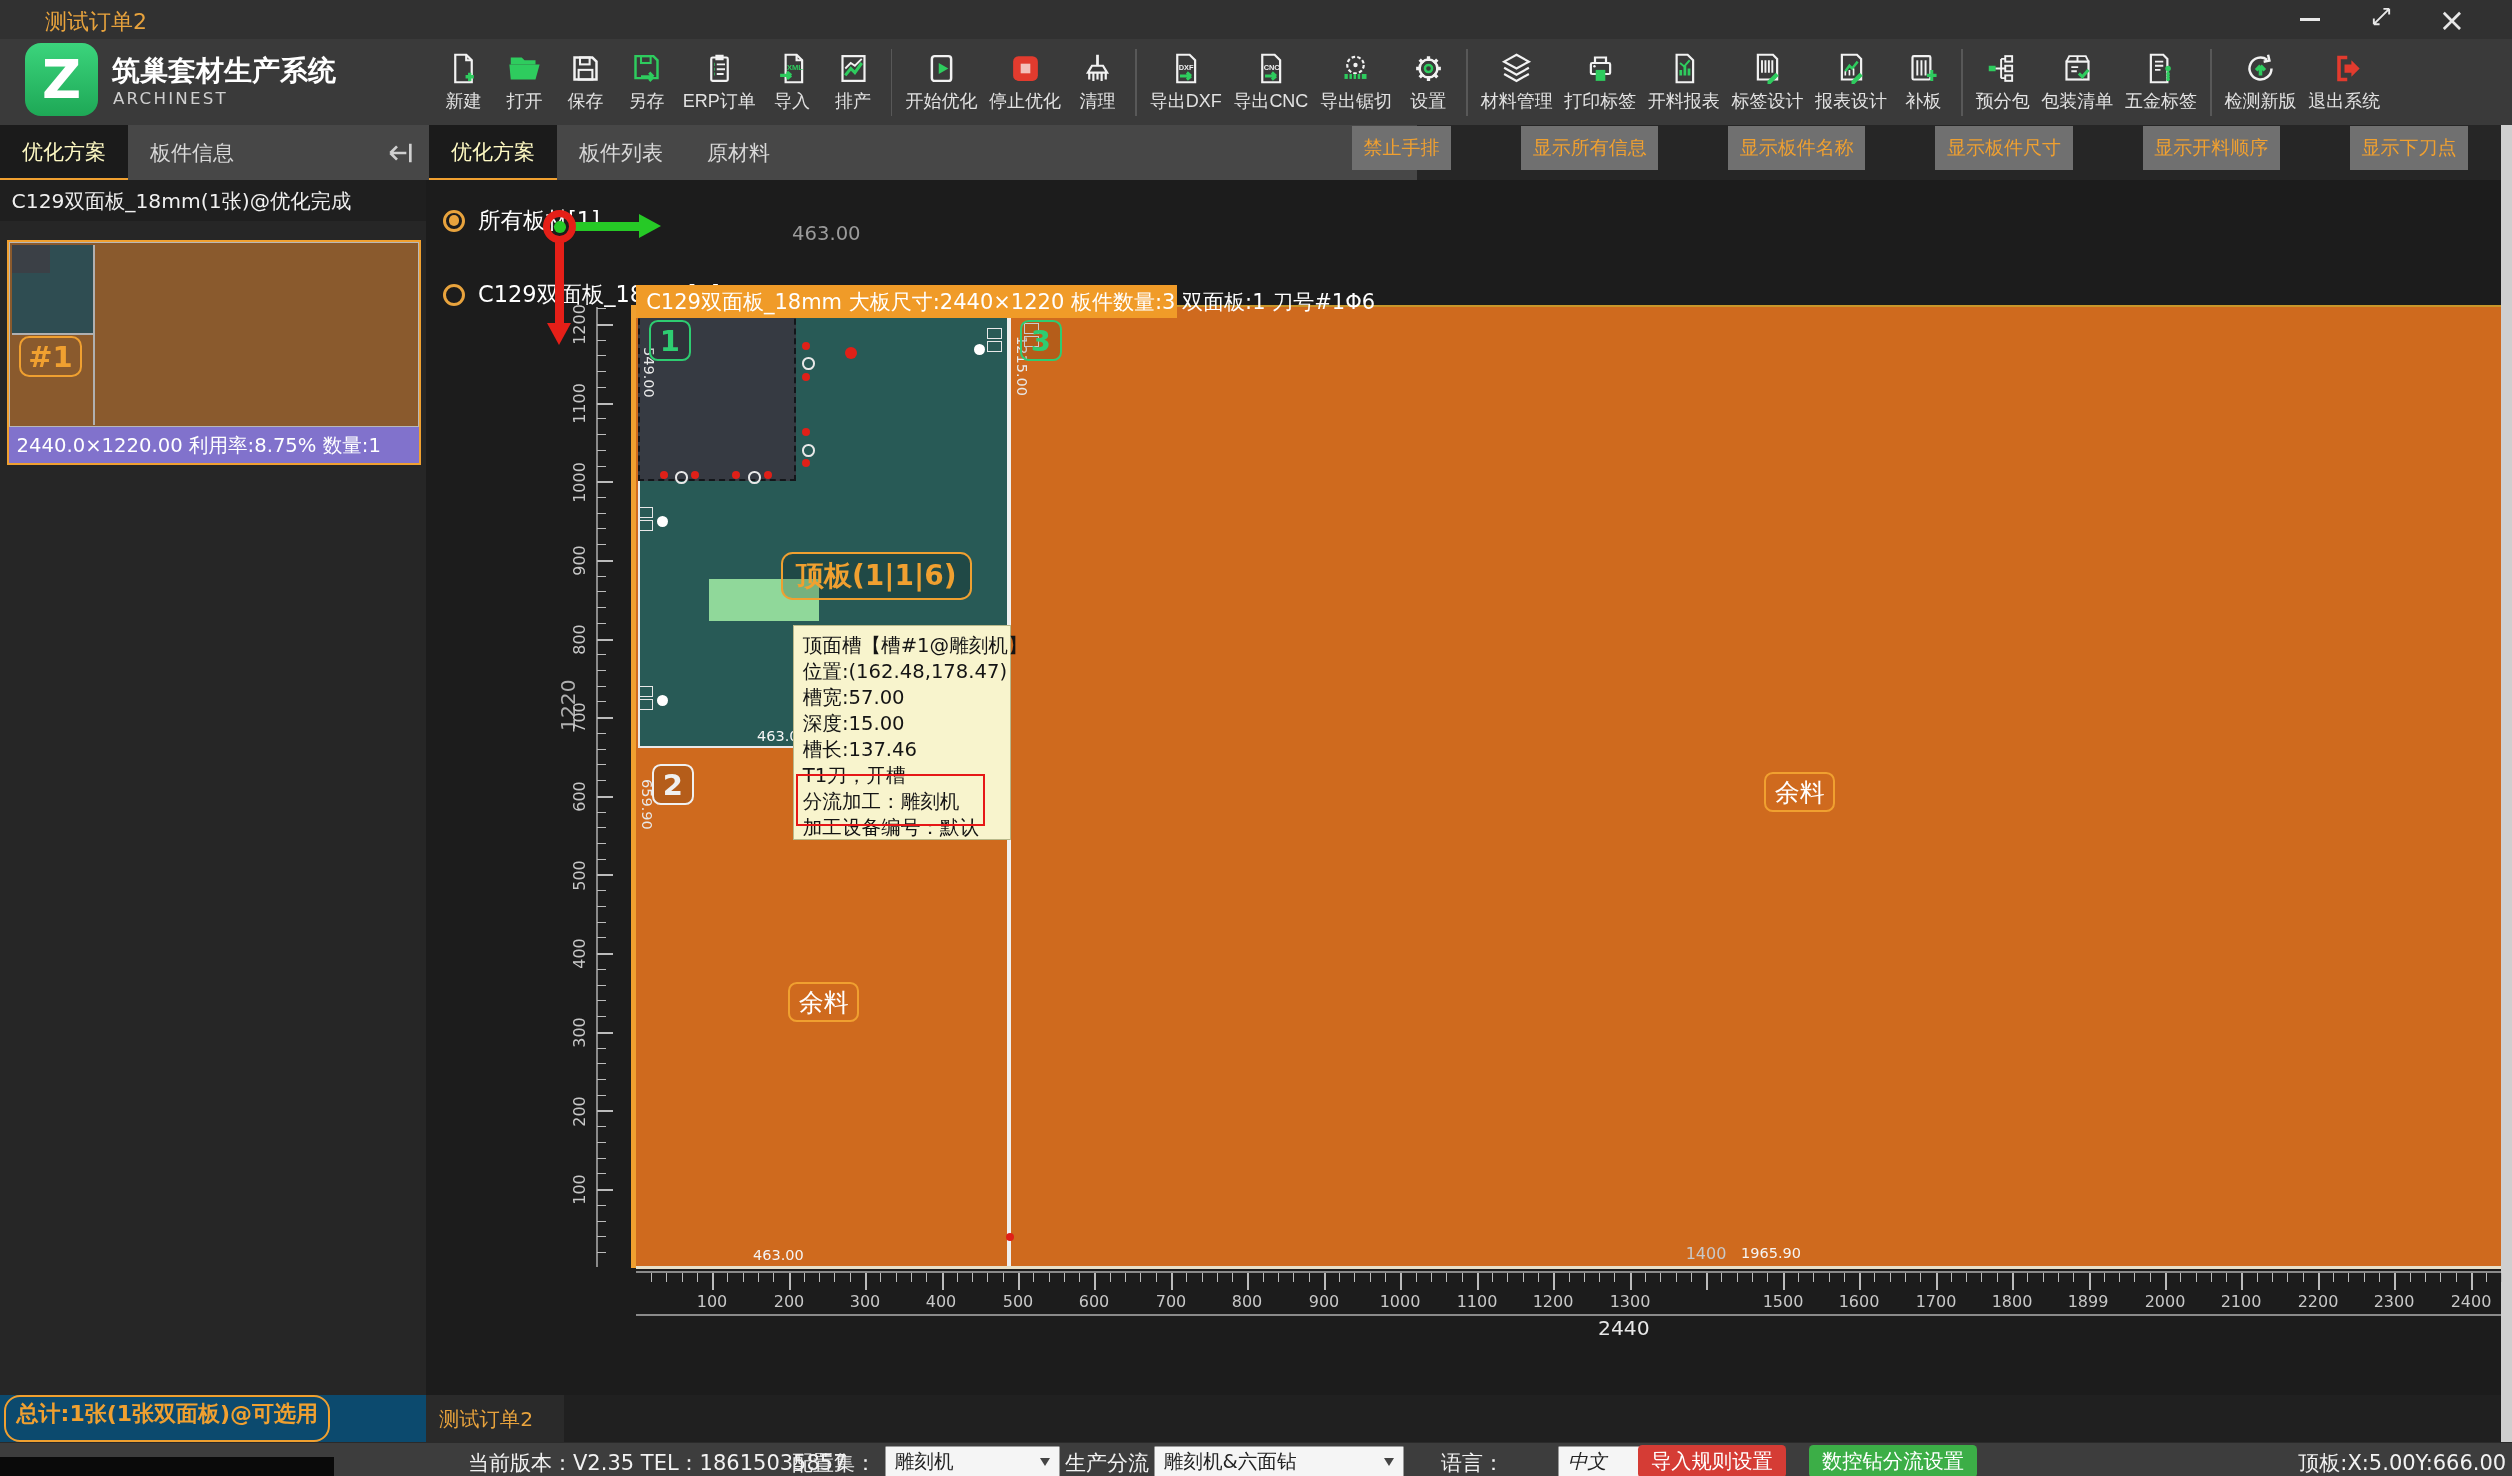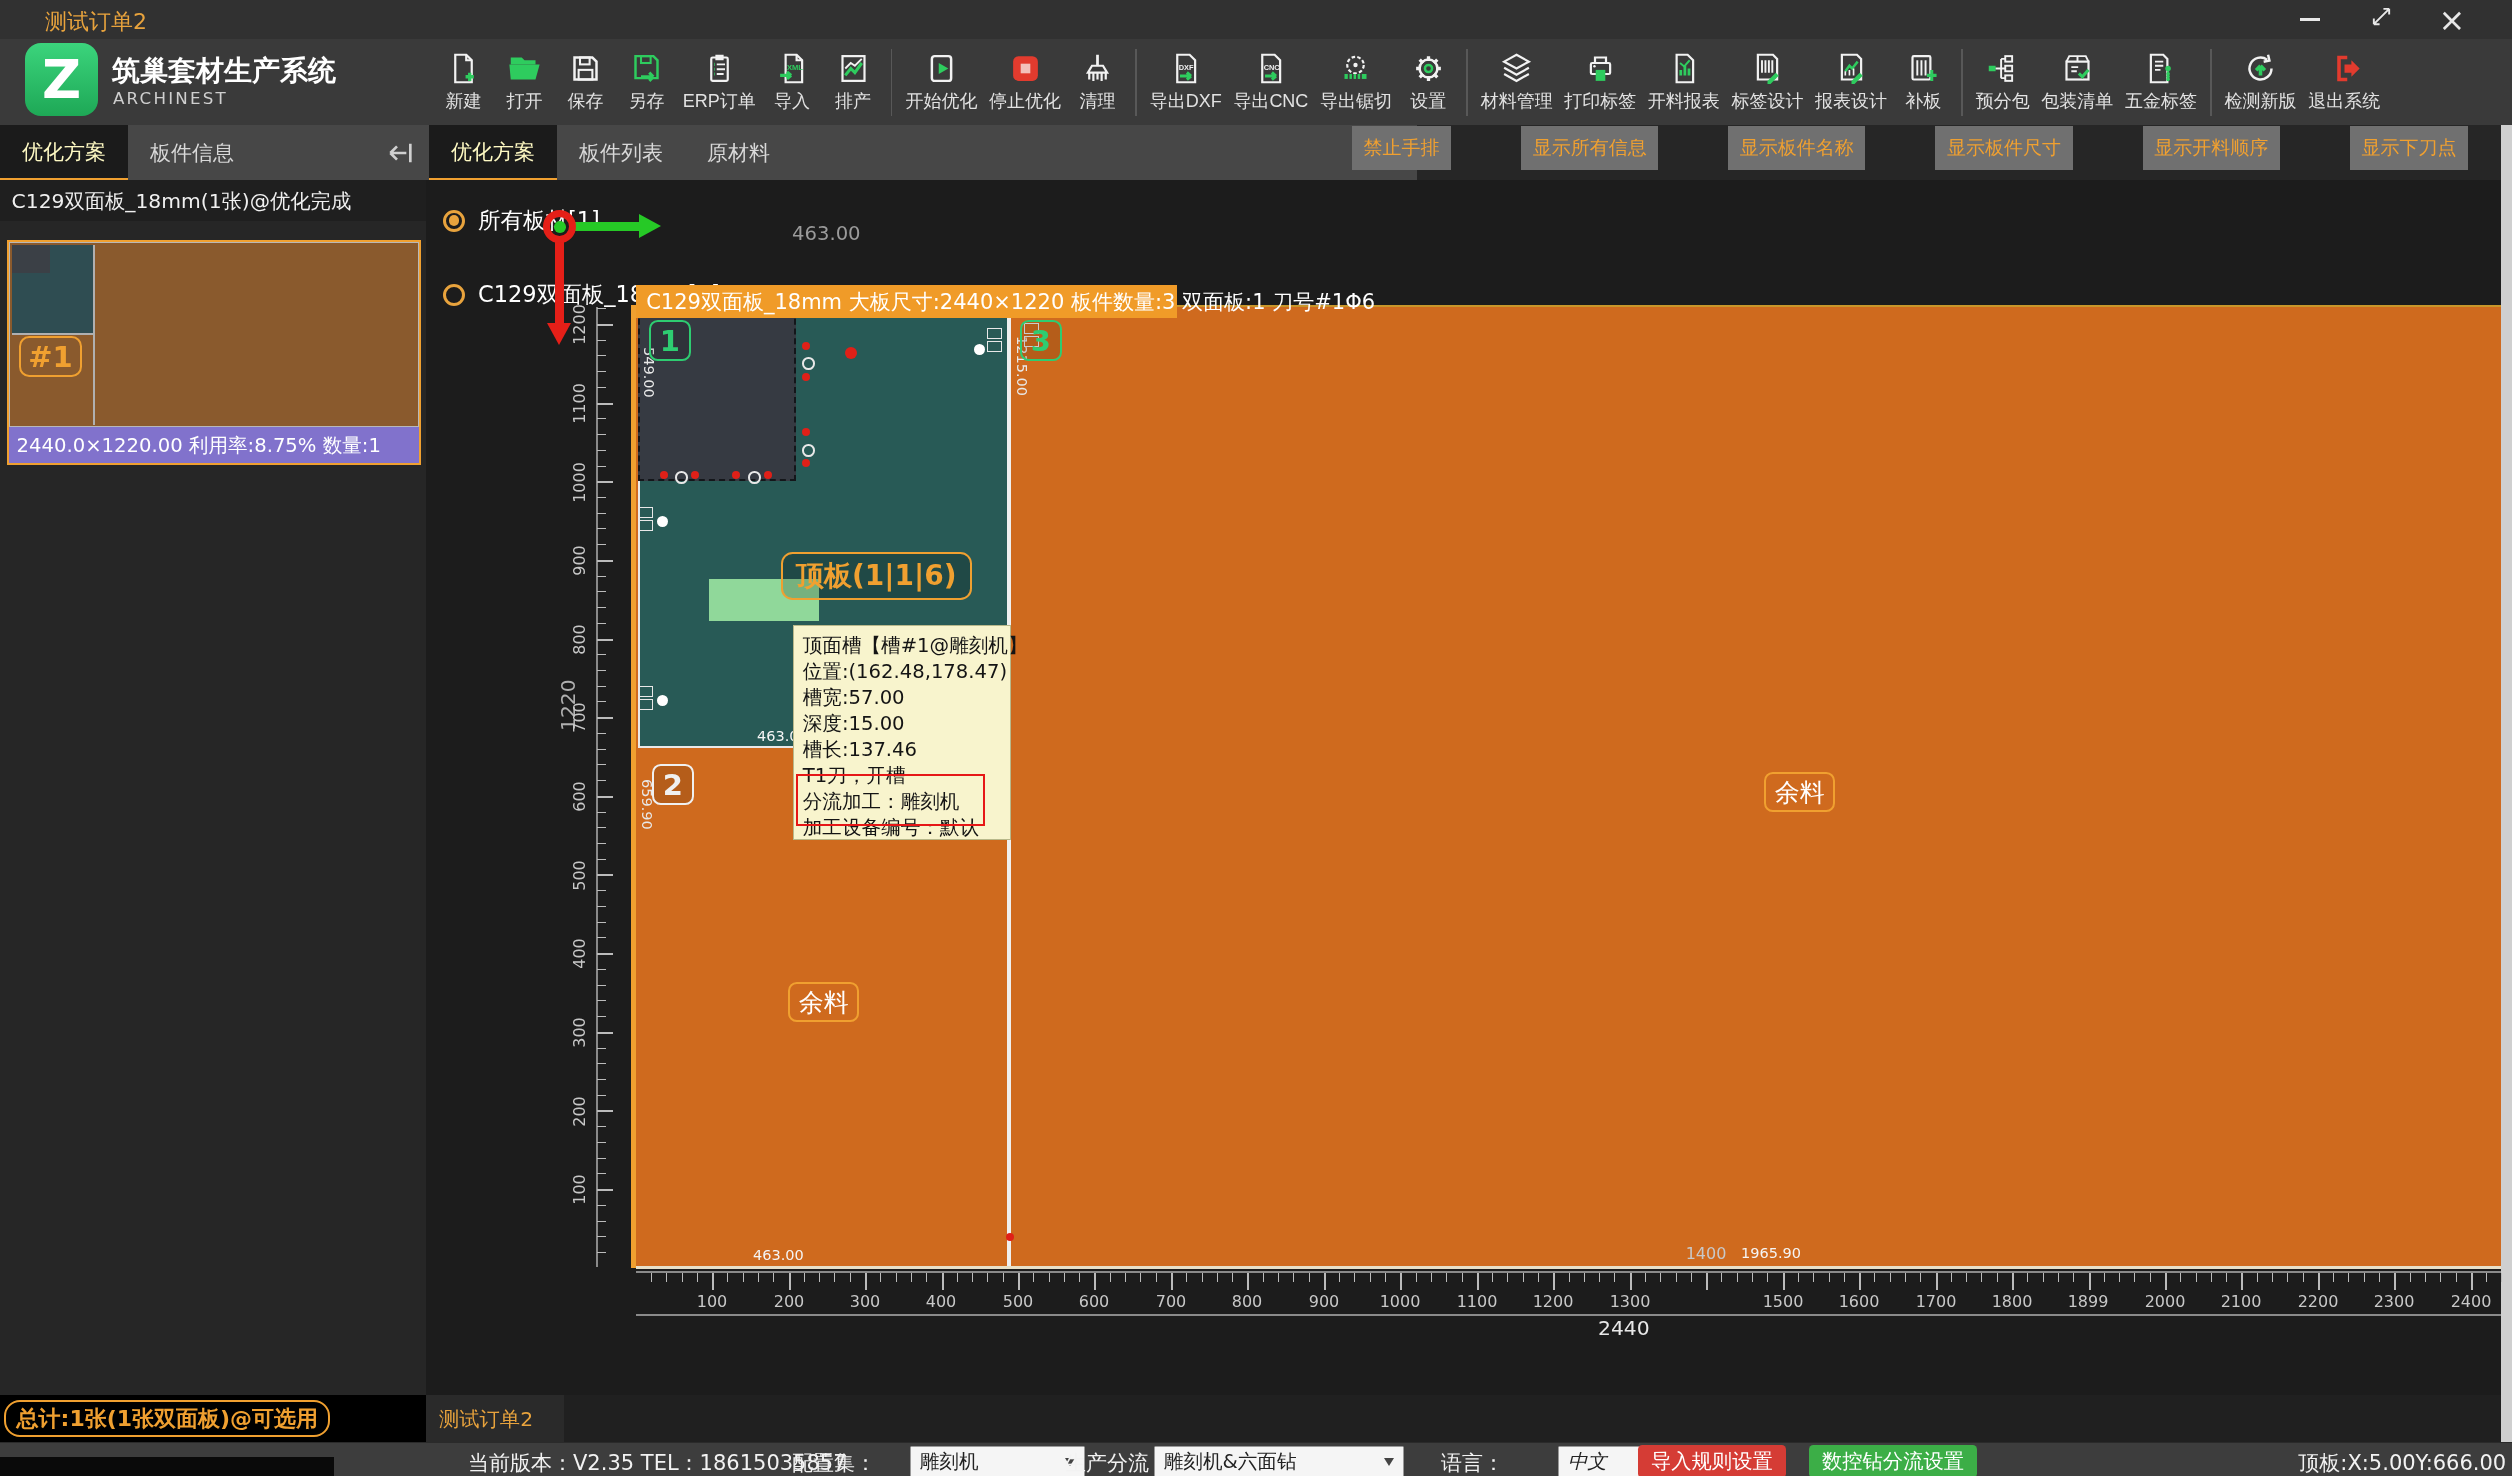--- a/index.html
+++ b/index.html
@@ -40,21 +40,21 @@
   .thumb-prev{left:0;top:0;width:410px;height:185px;border:1.5px solid #b8b8b8;box-sizing:border-box;}
   .tp-teal{left:1.5px;top:1.5px;width:81px;height:89px;background:#2f4d52;}
   .tp-dark{left:1.5px;top:1.5px;width:38px;height:28px;background:#3b4046;}
   .tp-vline{left:83px;top:1.5px;width:1.5px;height:180px;background:#b0b0b0;}
   .tp-hline{left:1.5px;top:90px;width:81px;height:1.5px;background:#b0b0b0;}
   .tp-badge{left:8.7px;top:93px;padding:1.5px 7.3px;border:2.9px solid #f0a030;border-radius:10.2px;color:#f0a030;font-size:29px;font-weight:bold;}
   .thumb-cap{left:0px;top:185px;width:410px;height:36px;background:#8172cc;display:flex;align-items:center;}
   .thumb-cap span{font-size:19.6px;color:#fff;margin-left:7.3px;white-space:nowrap;}
   
   .bottom-tabrow{left:0;top:1395px;width:2512px;height:47px;background:#202020;}
-  .bt-side{left:0;top:0;width:426px;height:47px;background:#000000;display:flex;align-items:center;}
+  .bt-side{left:0;top:0;width:426px;height:47px;background:#0c4a6e;display:flex;}
   .total-label{margin-left:4.4px;border:2.2px solid #f0a030;border-radius:16px;color:#f0a030;font-size:22px;font-weight:bold;padding:1.5px 10.2px;white-space:nowrap;}
   .bt-tab{left:426px;top:0;width:138px;height:47px;background:#2a2a2a;display:flex;align-items:center;}
   .bt-tab span{margin-left:13px;font-size:20.3px;color:#e8a33d;}
   .statusbar{left:0;top:1442px;width:2512px;height:34px;background:#3d3d3d;border-top:1.5px solid #2a2a2a;}
   .st-text{top:5.8px;font-size:21px;color:#f2f2f2;white-space:nowrap;}
   .st-select{top:2.9px;height:29px;background:#f5f5f5;border:0.7px solid #999;border-radius:1.5px;color:#222;font-size:19.6px;
              display:flex;align-items:center;padding:0 33px 0 8.7px;cursor:pointer;}
   .st-chev{position:absolute;right:8.7px;top:11px;width:0;height:0;border-top:8px solid #444;border-left:5.8px solid transparent;border-right:5.8px solid transparent;}
   .st-btn{top:1.5px;height:33px;border:none;border-radius:4.4px;color:#fff;font-size:20.3px;padding:0 13px;cursor:pointer;font-family:inherit;white-space:nowrap;}
   .black-sliver{left:0;top:1457px;width:334px;height:19px;background:#0a0a0a;}
@@ -764,21 +764,21 @@
       <span class="total-label">总计:1张(1张双面板)@可选用</span>
     </div>
     <div class="abs bt-tab">
       <span>测试订单2</span>
     </div>
   </div>
 
   <div class="abs statusbar">
     <div class="abs st-text" style="left:468px;">当前版本：V2.35 TEL：18615035857</div>
     <div class="abs st-text" style="left:792px;">配置集：</div>
-    <div class="abs st-select" style="left:910px;width:131px;">
+    <div class="abs st-select" style="left:885px;width:131px;">
       <span>雕刻机</span>
       <span class="st-chev"></span>
     </div>
     <div class="abs st-text" style="left:1065px;">生产分流：</div>
     <div class="abs st-select" style="left:1154px;width:206px;">
       <span>雕刻机&amp;六面钻</span>
       <span class="st-chev"></span>
     </div>
     <div class="abs st-text" style="left:1441px;">语言：</div>
     <div class="abs st-select" style="left:1558px;width:67px;font-style:italic;">

